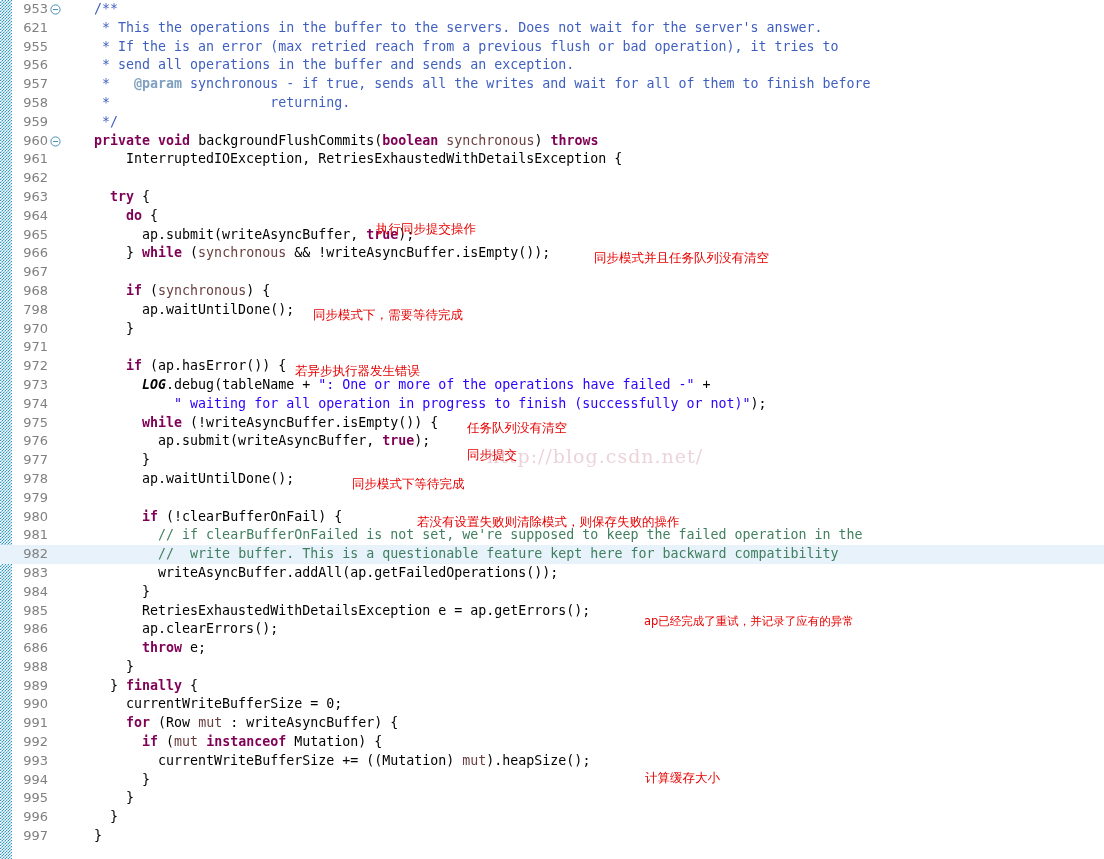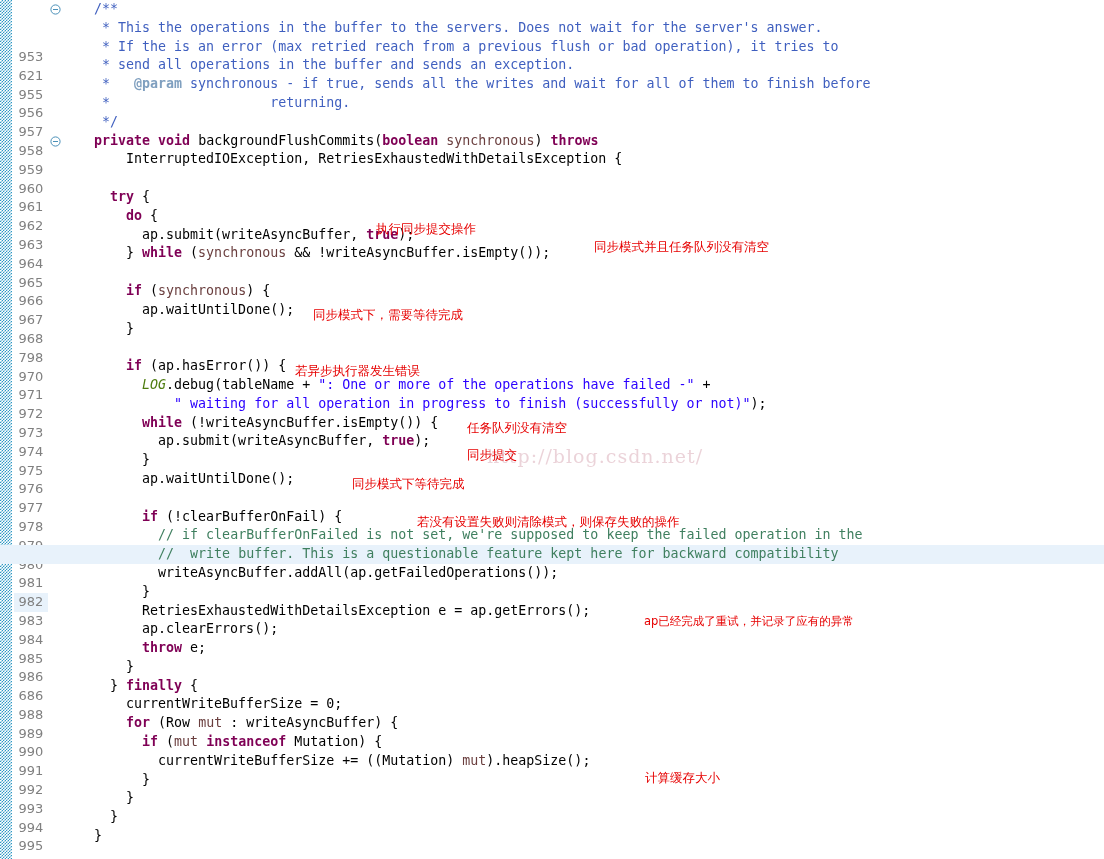--- a/index.html
+++ b/index.html
@@ -57,26 +57,25 @@
     background: #e8f2fb;
   }
   .line.current .lno {
     background: #e8f2fb;
   }
   .lno {
     position: absolute;
     left: 14px;
     top: 0;
     width: 34px;
-    text-align: center;
+    text-align: right;
     color: #808080;
     font-family: "DejaVu Sans", sans-serif;
     font-size: 13px;
     letter-spacing: 0;
-    margin-top: 48px;
   }
   .fold {
     position: absolute;
     left: 50px;
     top: 4px;
     width: 11px;
     height: 11px;
   }
   .fold svg { display: block; }
   .code {
@@ -85,21 +84,21 @@
     top: 0;
     right: 0;
     color: #000000;
   }
   
   .kw   { color: #7f0055; font-weight: bold; }
   .str  { color: #2a00ff; }
   .cmt  { color: #3f7f5f; }
   .jdoc { color: #3f5fbf; }
   .jtag { color: #7f9fbf; font-weight: bold; padding-left: 16px; }
-  .fld  { color: #4d7c0f; font-weight: normal; font-style: italic; }
+  .fld  { color: #000000; font-weight: bold; font-style: italic; }
   .par  { color: #6a3e3e; }
   .plain{ color: #000000; }
   
   .anno-float {
     position: absolute;
     color: #e60000;
     font-family: "DejaVu Sans", sans-serif;
     font-size: 12.5px;
     white-space: pre;
     line-height: 18.8px;
@@ -176,21 +175,21 @@
       <div class="line"><span class="lno">993</span><span class="code">            currentWriteBufferSize += ((Mutation) <span class="par">mut</span>).heapSize();</span></div>
       <div class="line"><span class="lno">994</span><span class="code">          }</span></div>
       <div class="line"><span class="lno">995</span><span class="code">        }</span></div>
       <div class="line"><span class="lno">996</span><span class="code">      }</span></div>
       <div class="line"><span class="lno">997</span><span class="code">    }</span></div>
     </div>
 
   <div class="watermark">http://blog.csdn.net/</div>
 
 <div class="anno-float" style="left: 376px; top: 220px; font-size: 12.5px; color: rgb(230, 0, 0);">执行同步提交操作</div>
-    <div class="anno-float" style="left: 594px; top: 238px; font-size: 12.5px; color: rgb(230, 0, 0);">同步模式并且任务队列没有清空</div>
+    <div class="anno-float" style="left: 594px; top: 249px; font-size: 12.5px; color: rgb(230, 0, 0);">同步模式并且任务队列没有清空</div>
     <div class="anno-float" style="left: 313px; top: 306px; font-size: 12.5px; color: rgb(230, 0, 0);">同步模式下，需要等待完成</div>
     <div class="anno-float" style="left: 295px; top: 362px; font-size: 12.5px; color: rgb(230, 0, 0);">若异步执行器发生错误</div>
     <div class="anno-float" style="left: 467px; top: 419px; font-size: 12.5px; color: rgb(230, 0, 0);">任务队列没有清空</div>
     <div class="anno-float" style="left: 467px; top: 446px; font-size: 12.5px; color: rgb(230, 0, 0);">同步提交</div>
     <div class="anno-float" style="left: 352px; top: 475px; font-size: 12.5px; color: rgb(230, 0, 0);">同步模式下等待完成</div>
     <div class="anno-float" style="left: 417px; top: 513px; font-size: 12.5px; color: rgb(230, 0, 0);">若没有设置失败则清除模式，则保存失败的操作</div>
     <div class="anno-float" style="left: 644px; top: 612px; font-size: 11.5px; color: rgb(230, 0, 0);">ap已经完成了重试，并记录了应有的异常</div>
     <div class="anno-float" style="left: 645px; top: 769px; font-size: 12.5px; color: rgb(230, 0, 0);">计算缓存大小</div>
   </div>
 

